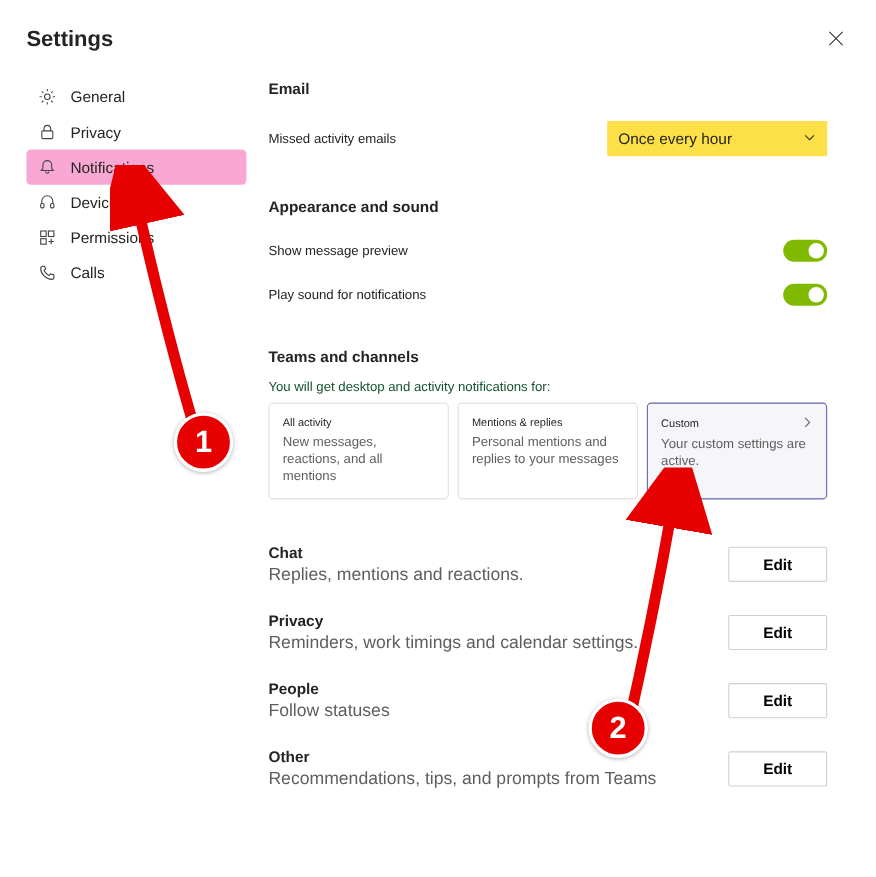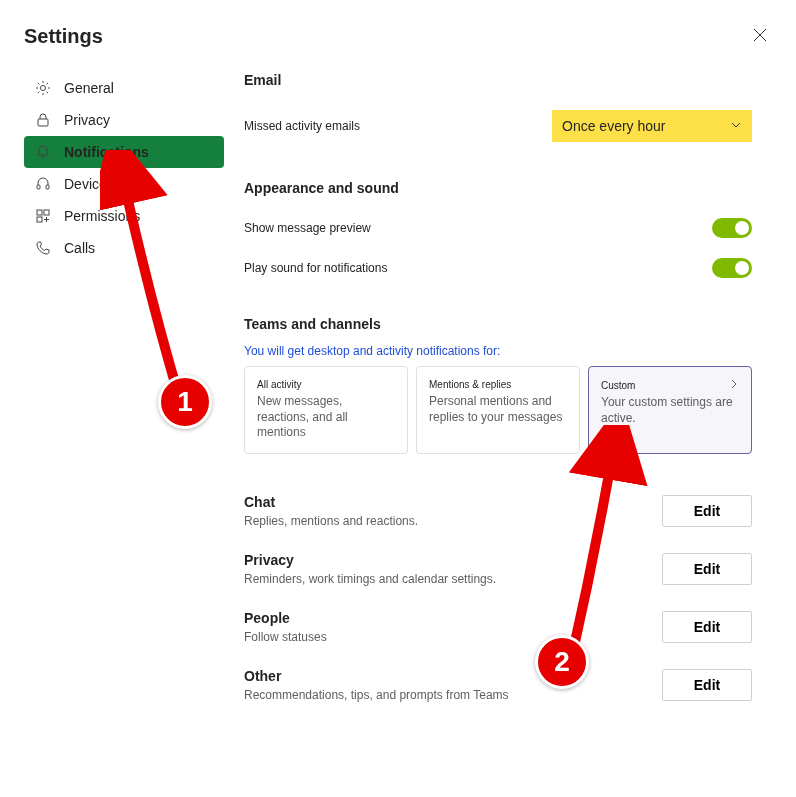--- a/index.html
+++ b/index.html
@@ -36,21 +36,21 @@
     .sidebar-item {
       display: flex;
       align-items: center;
       gap: 12px;
       height: 32px;
       padding: 0 10px;
       border-radius: 4px;
       font-size: 14px;
       cursor: pointer;
     }
-    .sidebar-item.active { background: #15803d; font-weight: bold; }
+    .sidebar-item.active { background: #f9a8d4; }
     .sidebar-icon { width: 18px; height: 18px; display: inline-flex; align-items: center; justify-content: center; color: #444; }
     .content { flex: 1; padding-right: 20px; }
     .section { margin-bottom: 28px; }
     .section-title { font-size: 14px; font-weight: 700; margin-bottom: 12px; }
     .row {
       display: flex;
       justify-content: space-between;
       align-items: center;
       padding: 10px 0;
     }
@@ -75,21 +75,21 @@
       cursor: pointer;
     }
     .toggle::after {
       content: "";
       position: absolute;
       width: 14px; height: 14px;
       border-radius: 50%;
       background: #fff;
       top: 3px; right: 3px;
     }
-    .subtext { font-size: 12px; color: #1d4ed8; }
+    .subtext { font-size: 12px; color: #14532d; }
     .cards { display: flex; gap: 8px; margin-top: 8px; }
     .card {
       flex: 1;
       border: 1px solid #e1dfdd;
       border-radius: 4px;
       padding: 12px;
       cursor: pointer;
       min-height: 74px;
     }
     .card.selected { border-color: #6264a7; background: #f5f5fa; }
@@ -97,21 +97,21 @@
     .card-desc { font-size: 12px; color: #605e5c; line-height: 1.3; }
     .sec2 { margin-top: 20px; }
     .sec-row {
       display: flex;
       justify-content: space-between;
       align-items: center;
       padding: 12px 0;
     }
     .sec-left {}
     .sec-name { font-size: 14px; font-weight: 700; margin-bottom: 4px; }
-    .sec-desc { font-size: 12px; color: #605e5c; }
+    .sec-desc { font-size: 16px; color: #605e5c; }
     .edit-btn {
       width: 90px; height: 32px;
       border: 1px solid #d2d0ce;
       background: #fff;
       font-size: 14px;
       font-weight: 600;
       cursor: pointer;
       border-radius: 2px;
     }
     

